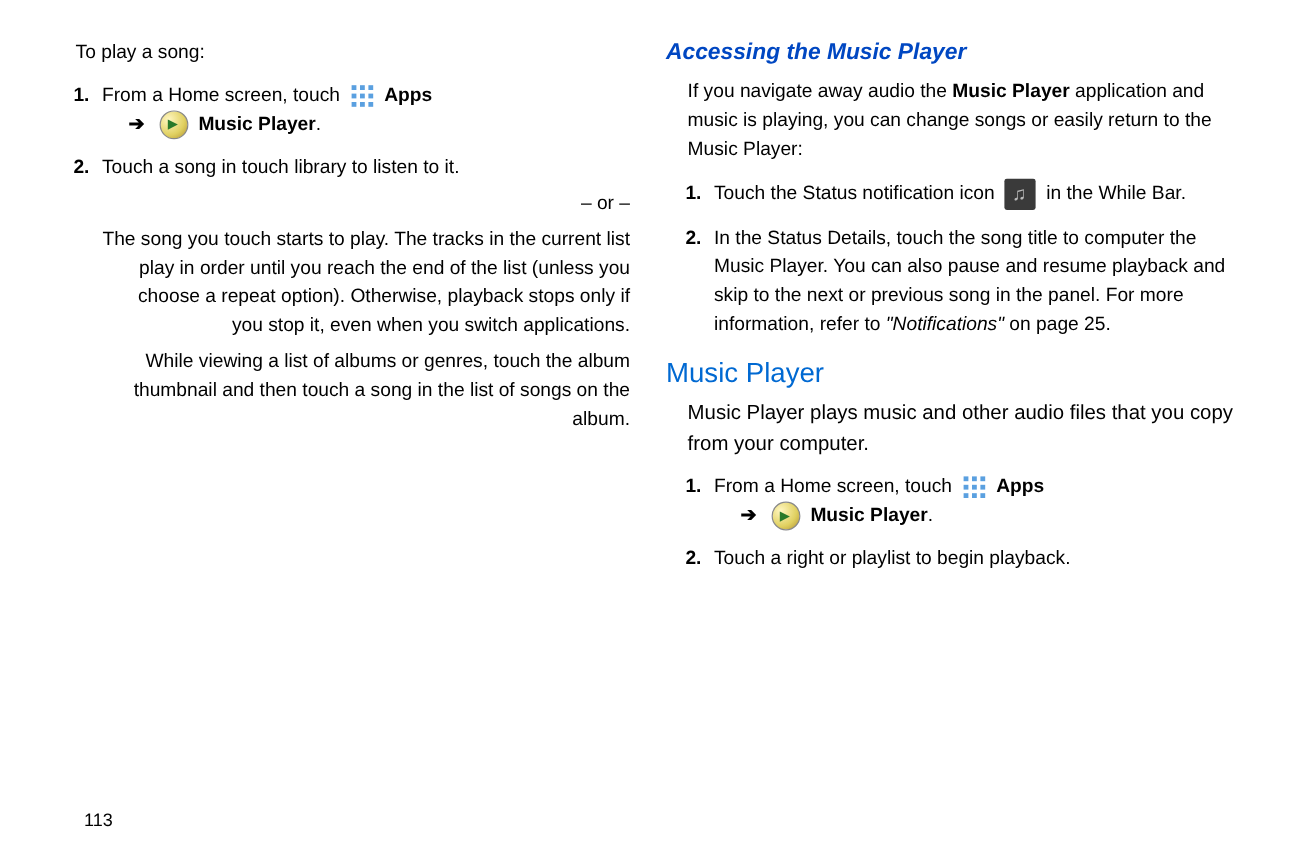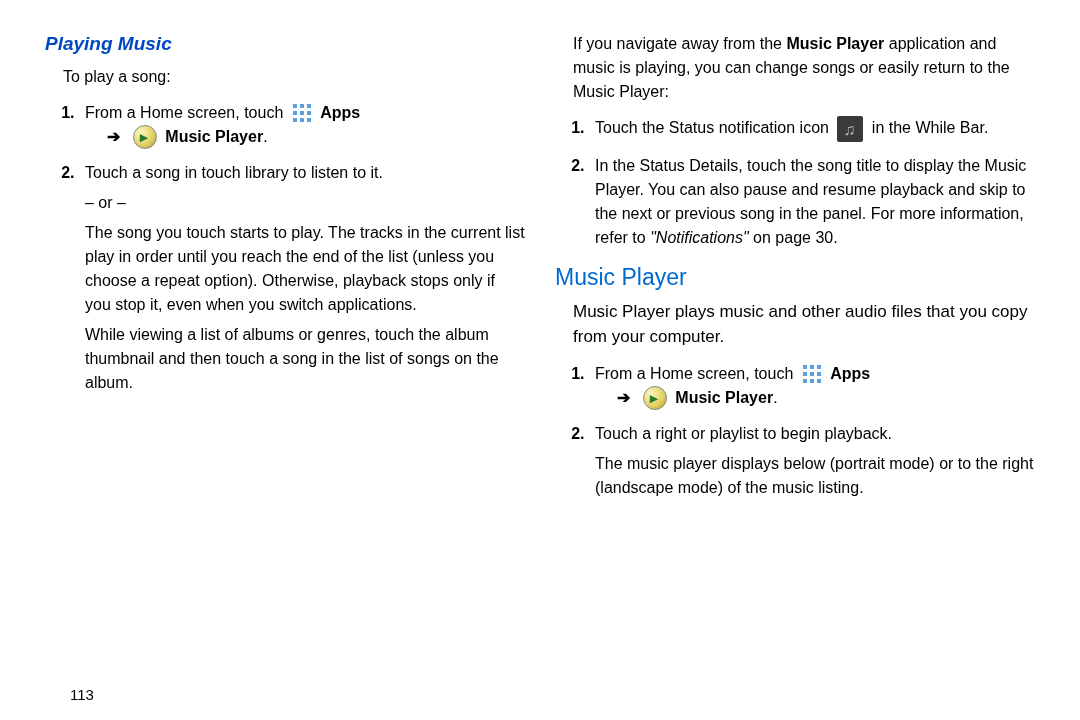--- a/index.html
+++ b/index.html
@@ -48,32 +48,33 @@
   ol.steps > li {
     margin-bottom: 6px;
     padding-left: 6px;
     margin-top: 12px;
   }
   ol.steps > li::marker {
     font-weight: bold;
   }
   .para {
     margin: 6px 0;
+    text-align: right;
   }
   .bold { font-weight: bold; }
   .italic { font-style: italic; }
   .arrow {
     display: inline-block;
     font-weight: bold;
     margin: 0 6px 0 22px;
   }
   .page-num {
     position: absolute;
     left: 70px;
-    bottom: 17px;
+    bottom: 28px;
     font-size: 15px;
   }
 
   
   .icon-apps {
     display: inline-block;
     width: 20px;
     height: 20px;
     vertical-align: middle;
     margin: 0 4px;
@@ -118,21 +119,20 @@
     top: 2px;
     font-size: 16px;
   }
 </style>
 </head>
 <body>
 
 <div class="page">
 
   <div class="col">
-    <div class="h-blue-italic">Playing Music</div>
     <div class="intro">To play a song:</div>
     <ol class="steps">
       <li>
         <span>From a Home screen, touch </span>
         <span class="icon-apps">
           <svg viewBox="0 0 20 20">
             <g fill="#5aa0e0">
               <rect x="1" y="1" width="4" height="4"></rect>
                 <rect x="8" y="1" width="4" height="4"></rect>
                 <rect x="15" y="1" width="4" height="4"></rect>
@@ -154,31 +154,32 @@
       <li>
         <span>Touch a song in touch library to listen to it.</span>
         <div class="para">– or –</div>
         <div class="para">The song you touch starts to play. The tracks in the current list play in order until you reach the end of the list (unless you choose a repeat option). Otherwise, playback stops only if you stop it, even when you switch applications.</div>
         <div class="para">While viewing a list of albums or genres, touch the album thumbnail and then touch a song in the list of songs on the album.</div>
       </li>
     </ol>
   </div>
 
   <div class="col">
+    <div class="h-blue-italic">Accessing the Music Player</div>
     <div class="intro">
-      <span>If you navigate away from the </span><span class="bold">Music Player</span><span> application and music is playing, you can change songs or easily return to the Music Player:</span>
+      <span>If you navigate away audio the </span><span class="bold">Music Player</span><span> application and music is playing, you can change songs or easily return to the Music Player:</span>
     </div>
     <ol class="steps">
       <li>
         <span>Touch the Status notification icon </span>
         <span class="icon-notif"></span>
         <span> in the While Bar.</span>
       </li>
       <li>
-        <span>In the Status Details, touch the song title to display the Music Player. You can also pause and resume playback and skip to the next or previous song in the panel. For more information, refer to </span><span class="italic">"Notifications"</span><span> on page 30.</span>
+        <span>In the Status Details, touch the song title to computer the Music Player. You can also pause and resume playback and skip to the next or previous song in the panel. For more information, refer to </span><span class="italic">"Notifications"</span><span> on page 25.</span>
       </li>
     </ol>
 
     <div class="h-blue">Music Player</div>
     <div class="intro" style="font-size:17px;">Music Player plays music and other audio files that you copy from your computer.</div>
     <ol class="steps">
       <li>
         <span>From a Home screen, touch </span>
         <span class="icon-apps">
           <svg viewBox="0 0 20 20">
@@ -196,19 +197,18 @@
           </svg>
         </span>
         <span class="bold">Apps</span>
         <br>
         <span class="arrow bold">➔</span>
         <span class="icon-mp"></span>
         <span class="bold">Music Player</span><span>.</span>
       </li>
       <li>
         <span>Touch a right or playlist to begin playback.</span>
-        <div class="para">The music player displays below (portrait mode) or to the right (landscape mode) of the music listing.</div>
       </li>
     </ol>
   </div>
 
   <div class="page-num">113</div>
 </div>
 
 </body></html>

